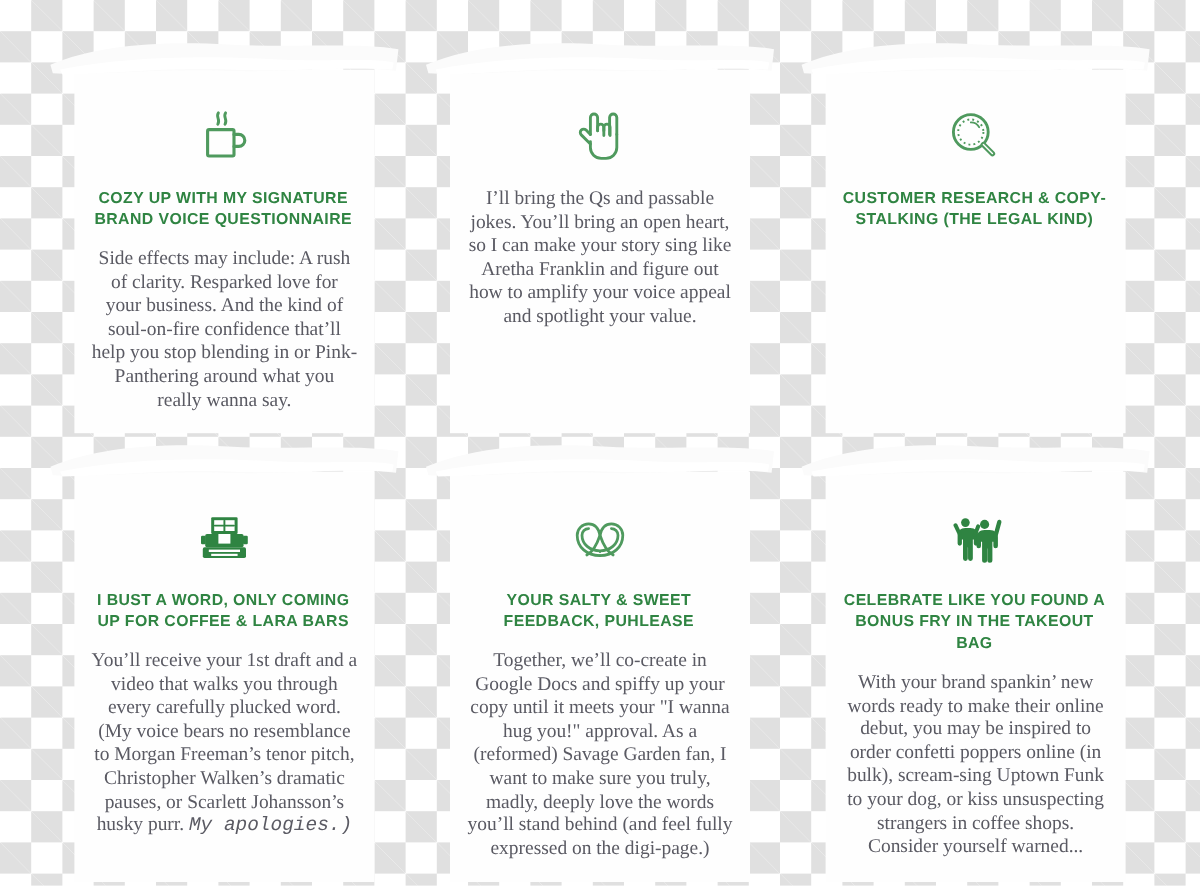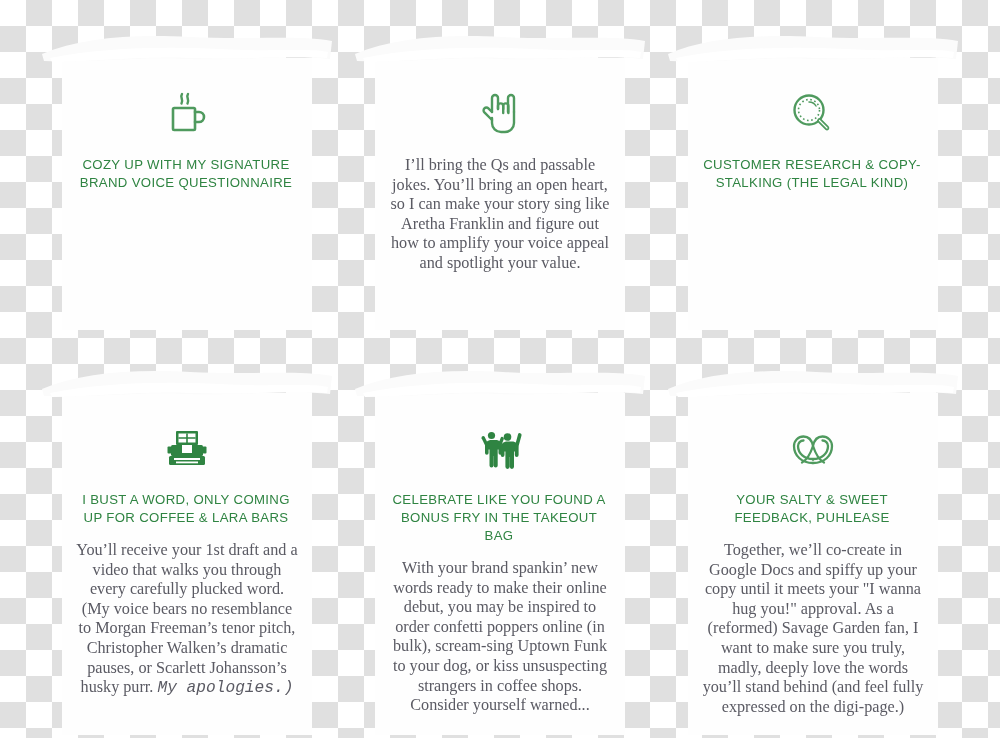--- a/index.html
+++ b/index.html
@@ -66,21 +66,21 @@
     display: flex;
     align-items: center;
     justify-content: center;
     margin-bottom: 16px;
   }
   .icon-wrap svg { display: block; }
 
   .card-title {
     color: #2f8442;
     font-family: "Liberation Sans", sans-serif;
-    font-weight: normal;
+    font-weight: bold;
     font-size: 13.2px;
     letter-spacing: 0.35px;
     line-height: 18px;
     text-transform: uppercase;
     margin: 0 6px 14px 4px;
   }
 
   .card-body {
     color: #5a5a63;
     font-family: "Liberation Serif", serif;
@@ -109,20 +109,21 @@
         <svg width="44" height="46" viewBox="0 0 44 46">
           <g fill="none" stroke="#4f9a5e" stroke-width="2.4" stroke-linecap="round">
             <path d="M17 3 C14.5 6.5, 19 8.5, 16.5 12.5"></path>
             <path d="M23 3 C20.5 6.5, 25 8.5, 22.5 12.5"></path>
           </g>
           <rect x="8" y="17" width="22" height="22" rx="1.2" fill="none" stroke="#4f9a5e" stroke-width="2.6"></rect>
           <path d="M30 21 h4 a5 5 0 0 1 0 10 h-4" fill="none" stroke="#4f9a5e" stroke-width="2.6" stroke-linecap="round"></path>
         </svg>
       </div>
       <div class="card-title">COZY UP WITH MY SIGNATURE BRAND VOICE QUESTIONNAIRE</div>
+      <div class="card-body">Side effects may include: A rush of clarity. Resparked love for your business. And the kind of soul-on-fire confidence that’ll help you stop blending in or Pink-Panthering around what you really wanna say.</div>
     </div>
 
     <div class="card">
       <div class="brush">
         <svg viewBox="0 0 294 40" preserveAspectRatio="none" aria-hidden="true">
           <path d="M2 26 C40 10, 90 6, 150 9 C205 12, 258 7, 292 13 L290 31 C250 26, 200 33, 145 31 C92 29, 44 35, 4 33 Z" fill="#fbfbfb"></path>
           <path d="M10 30 C60 20, 120 18, 180 21 C230 24, 270 20, 288 24 L287 30 C250 27, 205 32, 150 30 C95 28, 50 34, 12 34 Z" fill="#ffffff"></path>
         </svg>
       </div>
       <div class="icon-wrap">
@@ -194,55 +195,55 @@
     </div>
 
     <div class="card">
       <div class="brush">
         <svg viewBox="0 0 294 40" preserveAspectRatio="none" aria-hidden="true">
           <path d="M2 26 C40 10, 90 6, 150 9 C205 12, 258 7, 292 13 L290 31 C250 26, 200 33, 145 31 C92 29, 44 35, 4 33 Z" fill="#fbfbfb"></path>
           <path d="M10 30 C60 20, 120 18, 180 21 C230 24, 270 20, 288 24 L287 30 C250 27, 205 32, 150 30 C95 28, 50 34, 12 34 Z" fill="#ffffff"></path>
         </svg>
       </div>
       <div class="icon-wrap">
+        <svg width="46" height="44" viewBox="0 0 46 44">
+          <g fill="none" stroke="#4f9a5e" stroke-width="2.3" stroke-linecap="round" stroke-linejoin="round">
+            <path d="M23 36 C12 36, 4 29, 4 19 A9.5 9.5 0 0 1 13.5 9.5 C19 9.5, 22 14, 23 19 C25.5 26.5, 29 33, 34 35.5"></path>
+            <path d="M23 36 C34 36, 42 29, 42 19 A9.5 9.5 0 0 0 32.5 9.5 C27 9.5, 24 14, 23 19 C20.5 26.5, 17 33, 12 35.5"></path>
+            <path d="M13.5 13.5 A5.5 5.5 0 0 0 8 19 C8 26.5, 14.5 32, 23 32 C31.5 32, 38 26.5, 38 19 A5.5 5.5 0 0 0 32.5 13.5"></path>
+          </g>
+          <g fill="#4f9a5e">
+            <circle cx="18" cy="31" r="0.9"></circle>
+            <circle cx="23" cy="33" r="0.9"></circle>
+            <circle cx="28" cy="31" r="0.9"></circle>
+          </g>
+        </svg>
+      </div>
+      <div class="card-title">YOUR SALTY &amp; SWEET FEEDBACK, PUHLEASE</div>
+      <div class="card-body">Together, we’ll co-create in Google Docs and spiffy up your copy until it meets your "I wanna hug you!" approval. As a (reformed) Savage Garden fan, I want to make sure you truly, madly, deeply love the words you’ll stand behind (and feel fully expressed on the digi-page.)</div>
+    </div>
+
+    <div class="card">
+      <div class="brush">
+        <svg viewBox="0 0 294 40" preserveAspectRatio="none" aria-hidden="true">
+          <path d="M2 26 C40 10, 90 6, 150 9 C205 12, 258 7, 292 13 L290 31 C250 26, 200 33, 145 31 C92 29, 44 35, 4 33 Z" fill="#fbfbfb"></path>
+          <path d="M10 30 C60 20, 120 18, 180 21 C230 24, 270 20, 288 24 L287 30 C250 27, 205 32, 150 30 C95 28, 50 34, 12 34 Z" fill="#ffffff"></path>
+        </svg>
+      </div>
+      <div class="icon-wrap">
         <svg width="46" height="46" viewBox="0 0 46 46">
           <g fill="#2f8442">
             <circle cx="14.5" cy="9.5" r="3.6"></circle>
             <path d="M14.5 14 c-4 0 -6.5 2.6 -6.5 6.2 V27 a1.8 1.8 0 0 0 3.6 0 v-3.5 h0.9 V39.5 a2 2 0 0 0 4 0 V30 h0.2 v9.5 a2 2 0 0 0 4 0 V23.5 h0.8 V27 a1.8 1.8 0 0 0 3.6 0 V20.2 c0 -3.6 -2.6 -6.2 -6.5 -6.2 Z"></path>
             <path d="M8.6 20.5 L4.6 12.2 a1.7 1.7 0 0 1 3 -1.5 l4 8.2 Z"></path>
             <path d="M20.4 20.5 l3.2 -8.6 a1.7 1.7 0 0 1 3.2 1.1 l-3.2 8.6 Z"></path>
             <circle cx="30.5" cy="11" r="3.8"></circle>
             <path d="M30.5 15.6 c-4.2 0 -6.8 2.7 -6.8 6.5 V29 a1.9 1.9 0 0 0 3.8 0 v-3.6 h0.9 V40.8 a2.1 2.1 0 0 0 4.2 0 V31 h0.2 v9.8 a2.1 2.1 0 0 0 4.2 0 V25.4 h0.8 V29 a1.9 1.9 0 0 0 3.8 0 V22.1 c0 -3.8 -2.7 -6.5 -6.8 -6.5 Z"></path>
             <path d="M37.3 22.2 L41 8.5 a1.8 1.8 0 0 1 3.5 0.9 l-3.7 13.5 Z"></path>
           </g>
         </svg>
       </div>
       <div class="card-title">CELEBRATE LIKE YOU FOUND A BONUS FRY IN THE TAKEOUT BAG</div>
       <div class="card-body">With your brand spankin’ new words ready to make their online debut, you may be inspired to order confetti poppers online (in bulk), scream-sing Uptown Funk to your dog, or kiss unsuspecting strangers in coffee shops. Consider yourself warned...</div>
     </div>
 
-    <div class="card">
-      <div class="brush">
-        <svg viewBox="0 0 294 40" preserveAspectRatio="none" aria-hidden="true">
-          <path d="M2 26 C40 10, 90 6, 150 9 C205 12, 258 7, 292 13 L290 31 C250 26, 200 33, 145 31 C92 29, 44 35, 4 33 Z" fill="#fbfbfb"></path>
-          <path d="M10 30 C60 20, 120 18, 180 21 C230 24, 270 20, 288 24 L287 30 C250 27, 205 32, 150 30 C95 28, 50 34, 12 34 Z" fill="#ffffff"></path>
-        </svg>
-      </div>
-      <div class="icon-wrap">
-        <svg width="46" height="44" viewBox="0 0 46 44">
-          <g fill="none" stroke="#4f9a5e" stroke-width="2.3" stroke-linecap="round" stroke-linejoin="round">
-            <path d="M23 36 C12 36, 4 29, 4 19 A9.5 9.5 0 0 1 13.5 9.5 C19 9.5, 22 14, 23 19 C25.5 26.5, 29 33, 34 35.5"></path>
-            <path d="M23 36 C34 36, 42 29, 42 19 A9.5 9.5 0 0 0 32.5 9.5 C27 9.5, 24 14, 23 19 C20.5 26.5, 17 33, 12 35.5"></path>
-            <path d="M13.5 13.5 A5.5 5.5 0 0 0 8 19 C8 26.5, 14.5 32, 23 32 C31.5 32, 38 26.5, 38 19 A5.5 5.5 0 0 0 32.5 13.5"></path>
-          </g>
-          <g fill="#4f9a5e">
-            <circle cx="18" cy="31" r="0.9"></circle>
-            <circle cx="23" cy="33" r="0.9"></circle>
-            <circle cx="28" cy="31" r="0.9"></circle>
-          </g>
-        </svg>
-      </div>
-      <div class="card-title">YOUR SALTY &amp; SWEET FEEDBACK, PUHLEASE</div>
-      <div class="card-body">Together, we’ll co-create in Google Docs and spiffy up your copy until it meets your "I wanna hug you!" approval. As a (reformed) Savage Garden fan, I want to make sure you truly, madly, deeply love the words you’ll stand behind (and feel fully expressed on the digi-page.)</div>
-    </div>
-
   </div>
 </div>
 
 </body></html>

